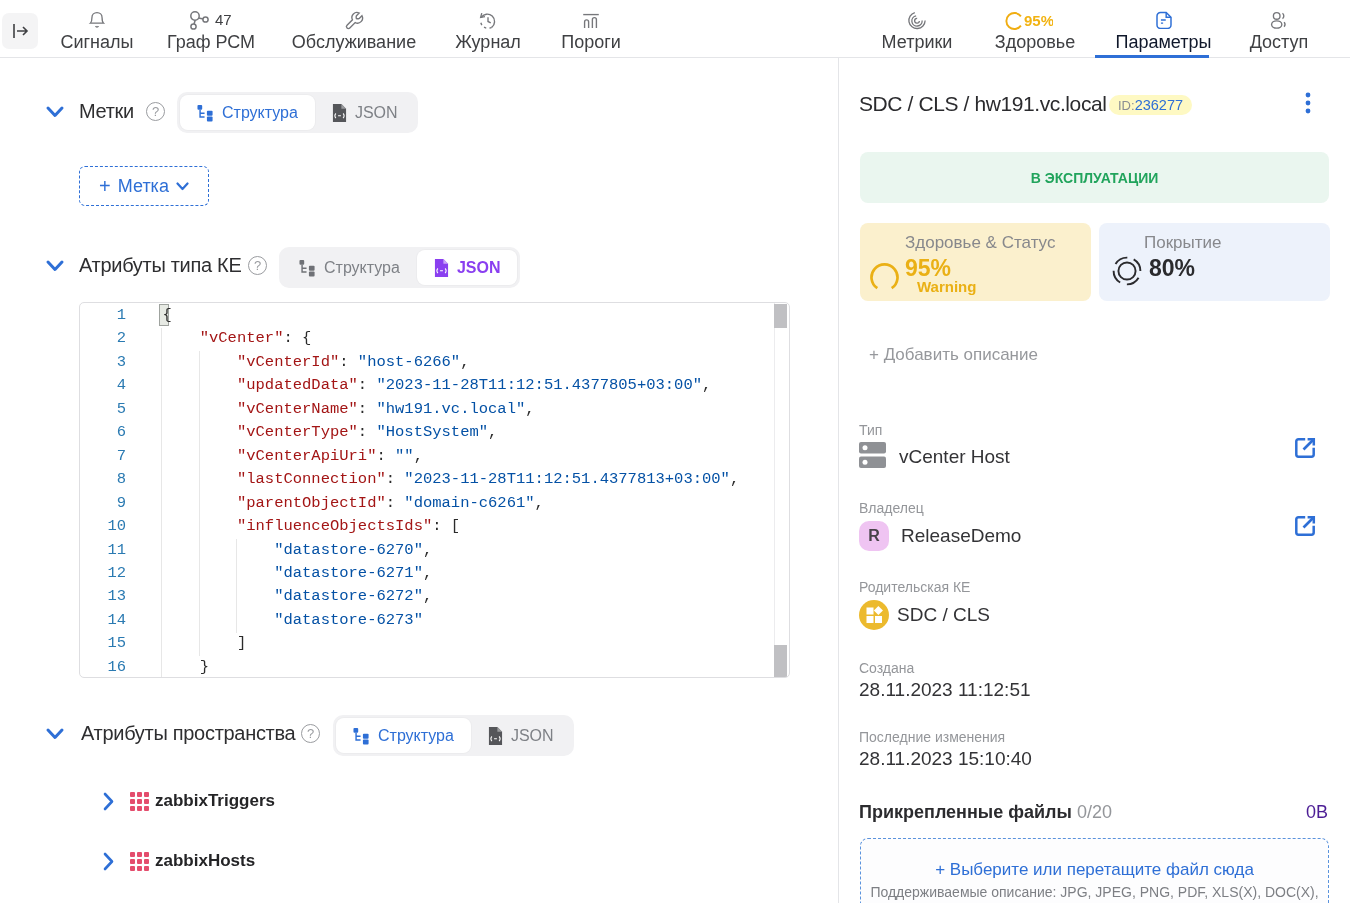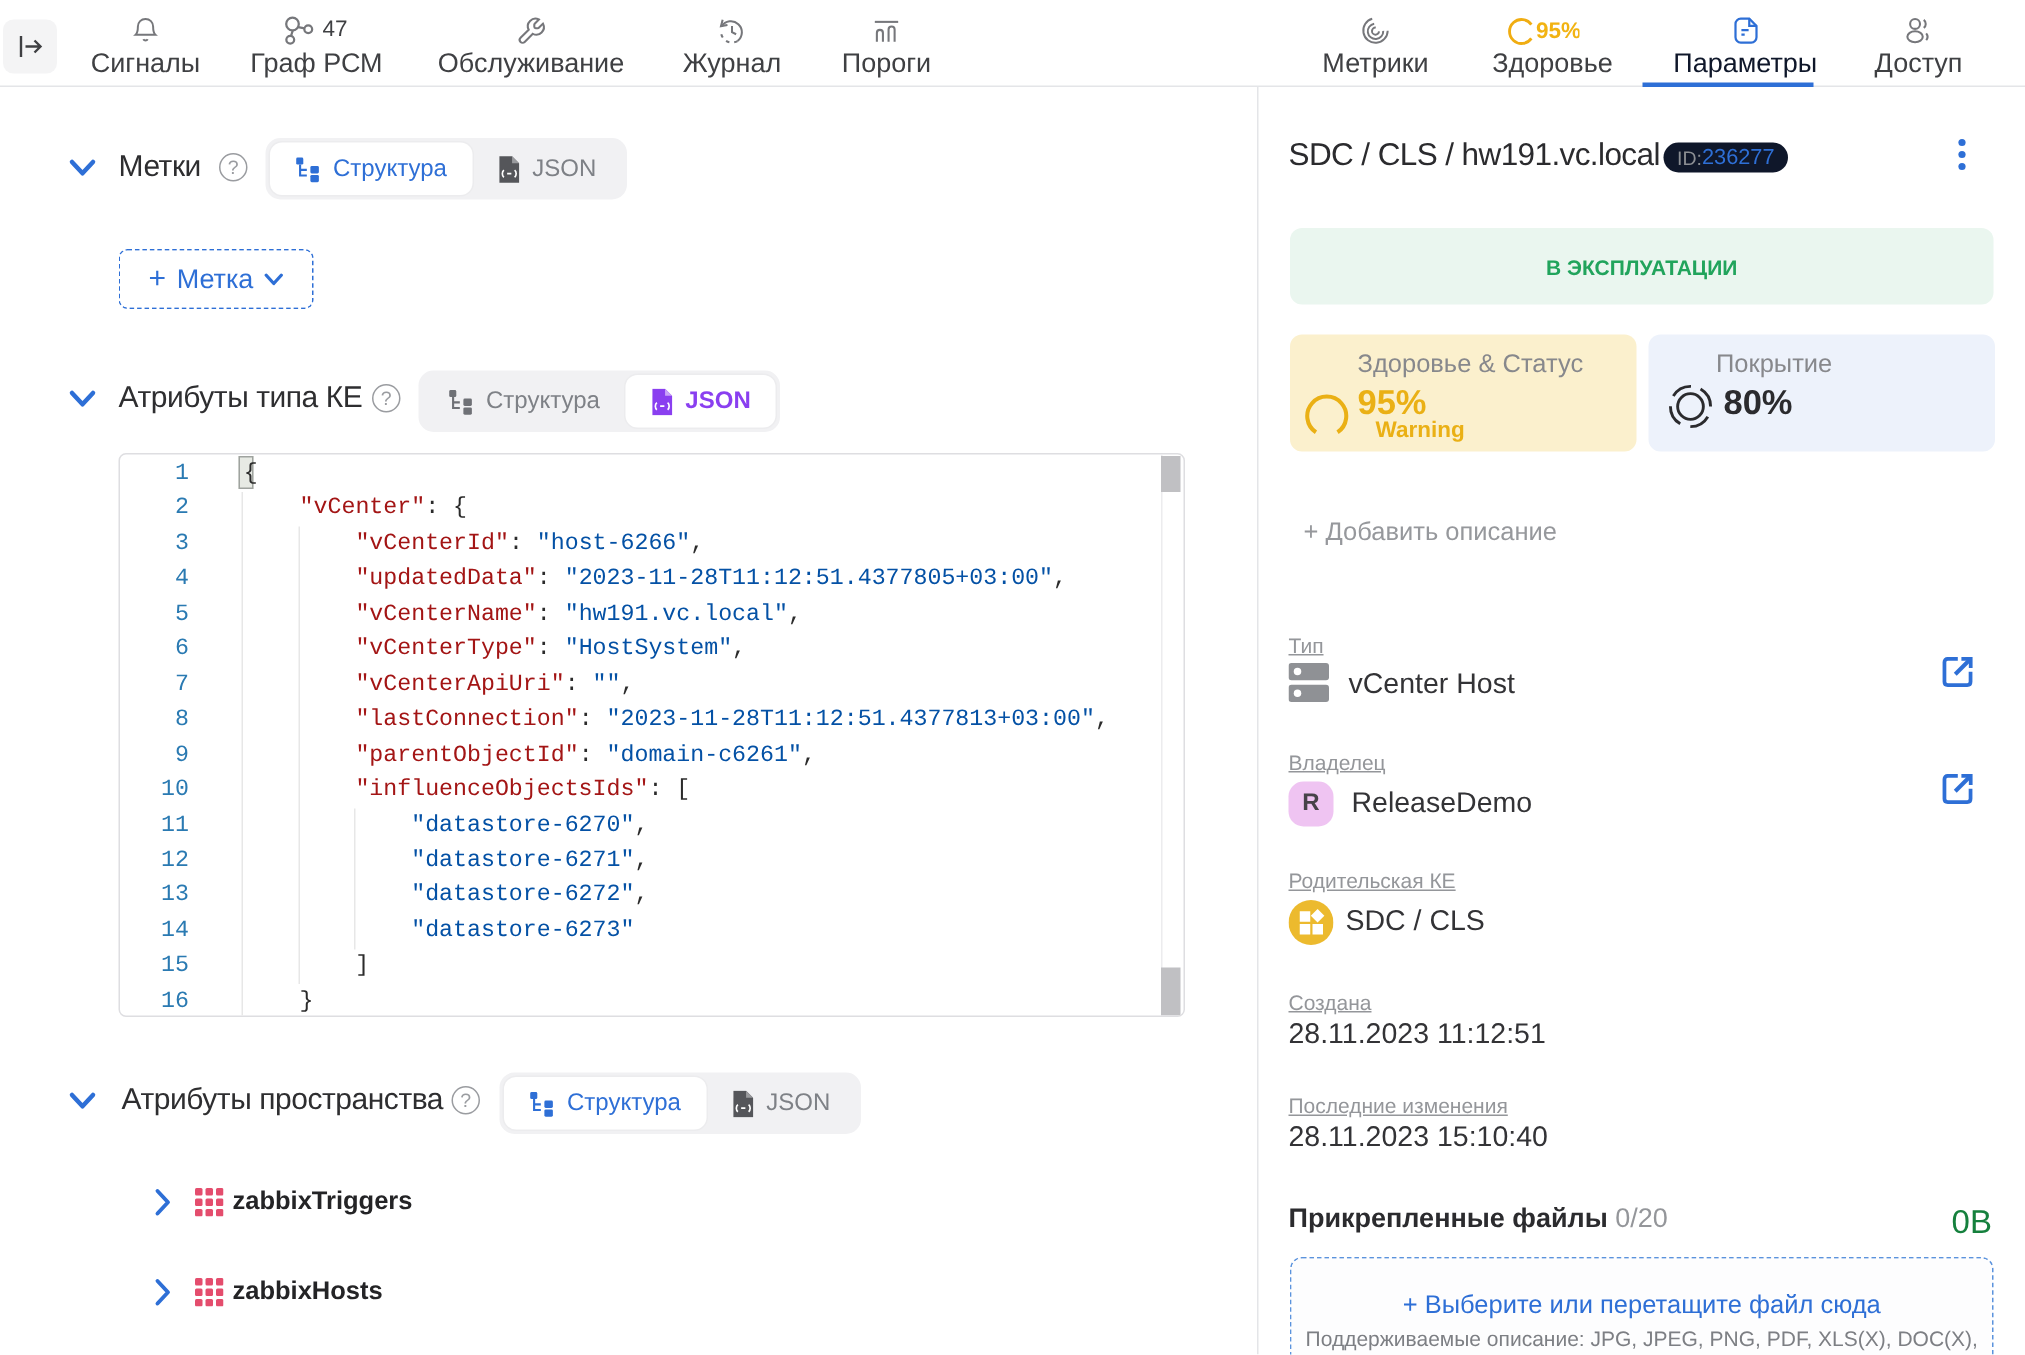--- a/index.html
+++ b/index.html
@@ -29,21 +29,21 @@
   font-family:"Liberation Mono", monospace; font-size:15.5px; line-height:23.45px; }
 #editor .ln { position:absolute; left:0; top:1px; width:46px; text-align:right; color:#2a7ab2; }
 #editor .code { position:absolute; left:82.5px; top:1px; white-space:pre; color:#2b2b2b; }
 #editor .k { color:#a31515; }
 #editor .v { color:#0451a5; }
 .guide { position:absolute; width:1px; background:#e7e7e7; }
 .sthumb { position:absolute; left:694px; width:13px; background:#c0c0c3; }
 
 .treerow { position:absolute; left:103px; height:22px; font-size:17px; font-weight:bold; color:#242426; }
 
-.rlabel { position:absolute; color:#94969a; font-size:14px;text-decoration:underline; }
+.rlabel { position:absolute; color:#94969a; font-size:14px; }
 .rvalue { position:absolute; color:#333336; font-size:18px; }
 #banner { position:absolute; left:21px; top:94px; width:469px; height:51px; background:#eaf6ef; border-radius:8px;
   display:flex; align-items:center; justify-content:center; color:#21a45c; font-size:14px; font-weight:bold; }
 .card { position:absolute; top:165px; width:231px; height:78px; border-radius:8px; }
 #card1 { left:21px; background:#fbf0cd; }
 #card2 { left:260px; background:#edf2fb; }
 .cardtitle { position:absolute; left:13px; top:10px; font-size:17px; color:#87888c;margin-left:32px; }
 .upload { position:absolute; left:21px; top:780px; width:469px; height:123px; border:1px dashed #5b93dd; border-radius:8px; background:#fdfdfe; }
 </style>
 </head>
@@ -264,21 +264,21 @@
           <rect x="14" y="7" width="5" height="5" rx="1"></rect>
           <rect x="0" y="14" width="5" height="5" rx="1"></rect>
           <rect x="7" y="14" width="5" height="5" rx="1"></rect>
           <rect x="14" y="14" width="5" height="5" rx="1"></rect>
         </svg>
       <span class="abs" style="left:52px;top:0;">zabbixHosts</span>
     </div>
   </div>
   <div id="right">
     <div class="abs" style="left:20px;top:34px;font-size:21px;font-weight:500;color:#2b2b2e;letter-spacing:-0.4px;white-space:nowrap;">SDC / CLS / hw191.vc.local</div>
-    <div class="abs" style="left:270px;top:37px;height:20px;background:#0f172a;border-radius:10px;padding:0 9px;display:flex;align-items:center;">
+    <div class="abs" style="left:270px;top:37px;height:20px;background:#fef9c3;border-radius:10px;padding:0 9px;display:flex;align-items:center;">
       <span style="font-size:13px;color:#8b8e93;">ID:</span>
         <span style="font-size:14.5px;color:#2e6fd6;">236277</span>
     </div>
     <svg class="abs" width="6" height="22" viewBox="0 0 6 22" style="left:466px;top:34px;" fill="#2e6fd6">
       <circle cx="3" cy="3" r="2.4"></circle>
         <circle cx="3" cy="11" r="2.4"></circle>
         <circle cx="3" cy="19" r="2.4"></circle>
     </svg>
     <div id="banner">В&nbsp;ЭКСПЛУАТАЦИИ</div>
     <div class="card" id="card1">
@@ -332,19 +332,19 @@
     </svg>
     <div class="rvalue" style="left:58px;top:546px;font-size:19px;">SDC / CLS</div>
 
     <div class="rlabel" style="left:20px;top:602px;">Создана</div>
     <div class="rvalue" style="left:20px;top:621px;font-size:19px;">28.11.2023 11:12:51</div>
 
     <div class="rlabel" style="left:20px;top:671px;">Последние изменения</div>
     <div class="rvalue" style="left:20px;top:690px;font-size:19px;">28.11.2023 15:10:40</div>
 
     <div class="abs" style="left:20px;top:744px;font-size:18px;"><span style="font-weight:bold;color:#2b2b2e;">Прикрепленные файлы</span> <span style="color:#94969a;">0/20</span></div>
-    <div class="abs" style="left:449px;top:744px;width:40px;text-align:right;font-size:22px;color:#15803d;">0В</div>
+    <div class="abs" style="left:449px;top:744px;width:40px;text-align:right;font-size:18px;color:#4c1d95;">0В</div>
     <div class="upload">
       <div style="text-align:center;margin-top:21px;font-size:17px;font-weight:500;color:#2e6fd6;">+ Выберите или перетащите файл сюда</div>
       <div style="text-align:center;margin-top:4px;font-size:14px;color:#7d7f84;">Поддерживаемые описание: JPG, JPEG, PNG, PDF, XLS(X), DOC(X),</div>
     </div>
   </div>
 </div>
 
 </body></html>

